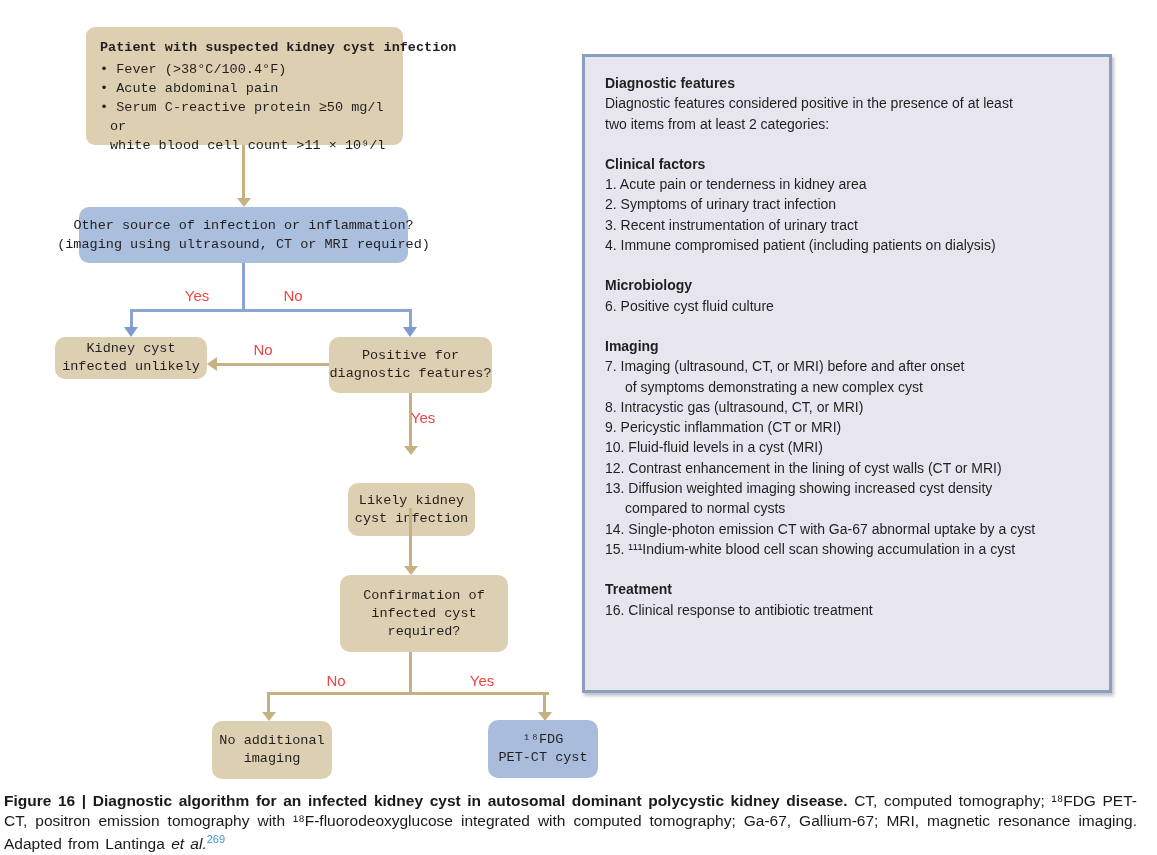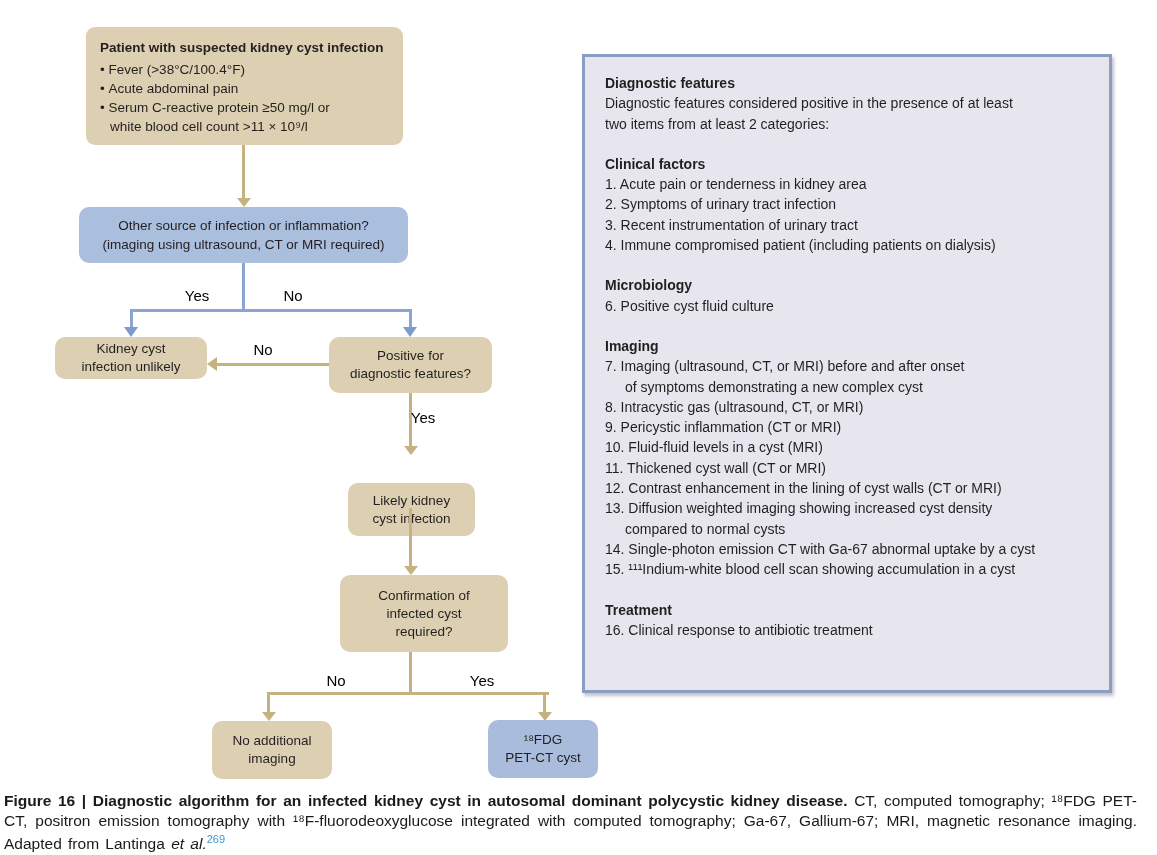--- a/index.html
+++ b/index.html
@@ -4,21 +4,21 @@
 <style>
   html,body{margin:0;padding:0;background:#ffffff;}
   .page{
     position:relative;width:1157px;height:855px;background:#ffffff;overflow:hidden;
     font-family:"Liberation Sans","DejaVu Sans",sans-serif;color:#231f20;
   }
   
   .fbox{
     position:absolute;box-sizing:border-box;border-radius:10px;
     display:flex;flex-direction:column;justify-content:center;align-items:center;
-    font-size:13.5px;line-height:18px;text-align:center;
+    font-size:13.5px;line-height:18px;text-align:center;font-family:Liberation Mono, monospace;
   }
   .tan{background:#ddd0b2;}
   .blue{background:#aabede;}
   .fbox .ln{white-space:nowrap;}
   .start{
     left:86px;top:27px;width:317px;height:118px;border-radius:9px;
     align-items:flex-start;justify-content:flex-start;text-align:left;padding:12px 14px;
   }
   .fb-title{font-weight:bold;white-space:nowrap;margin-bottom:3px;}
   .fb-bullet{padding-left:10px;text-indent:-10px;white-space:pre-line;line-height:19px;}
@@ -32,21 +32,21 @@
   .pet{left:488px;top:720px;width:110px;height:58px;background:#a9bcdc;}
   
   .vline,.hline{position:absolute;}
   .vline{width:3px;}
   .hline{height:3px;}
   .tanline{background:#c6b181;}
   .blueline{background:#8aa4d4;}
   .head-down{position:absolute;width:0;height:0;border-left:7px solid transparent;border-right:7px solid transparent;border-top:9px solid #c6b181;}
   .head-down.bluehead{border-top-color:#7e9bd0;border-left-width:7px;border-right-width:7px;border-top-width:10px;}
   .head-left{position:absolute;width:0;height:0;border-top:7px solid transparent;border-bottom:7px solid transparent;border-right:10px solid #c6b181;}
-  .blabel{position:absolute;font-size:15px;width:36px;text-align:center;color:#000000;}
+  .blabel{position:absolute;font-size:15px;width:36px;text-align:center;color:#ef4444;}
   
   .panel{
     position:absolute;left:582px;top:54px;width:530px;height:639px;box-sizing:border-box;
     background:#e7e6ee;border:3px solid #8c9dc2;box-shadow:2px 3px 3px rgba(120,120,145,.45);
     padding:16px 20px;font-size:14px;line-height:20.3px;
   }
   .p-title{font-weight:bold;}
   .p-intro{white-space:pre-line;}
   .p-section{margin-top:20px;}
   .p-head{font-weight:bold;}
@@ -85,21 +85,21 @@
   <div class="hline blueline" style="left:130px;top:309px;width:282px;"></div>
   <div class="vline blueline" style="left:130px;top:309px;height:19px;"></div>
   <div class="head-down bluehead" style="left:124px;top:327px;"></div>
   <div class="vline blueline" style="left:409px;top:309px;height:19px;"></div>
   <div class="head-down bluehead" style="left:403px;top:327px;"></div>
   <div class="blabel" style="left:179px;top:287px;">Yes</div>
   <div class="blabel" style="left:275px;top:287px;">No</div>
 
   <div class="fbox tan unlikely">
     <div class="ln">Kidney cyst</div>
-    <div class="ln">infection unlikely</div>
+    <div class="ln">infected unlikely</div>
   </div>
 
   <div class="fbox tan q2">
     <div class="ln">Positive for</div>
     <div class="ln">diagnostic features?</div>
   </div>
 
   <div class="hline tanline" style="left:216px;top:363px;width:113px;"></div>
   <div class="head-left" style="left:207px;top:357px;"></div>
   <div class="blabel" style="left:245px;top:341px;">No</div>
@@ -158,21 +158,20 @@
       <div class="p-item">6. Positive cyst fluid culture</div>
     </div>
 
     <div class="p-section">
       <div class="p-head">Imaging</div>
       <div class="p-item">7. Imaging (ultrasound, CT, or MRI) before and after onset
 of symptoms demonstrating a new complex cyst</div>
       <div class="p-item">8. Intracystic gas (ultrasound, CT, or MRI)</div>
       <div class="p-item">9. Pericystic inflammation (CT or MRI)</div>
       <div class="p-item">10. Fluid-fluid levels in a cyst (MRI)</div>
-      <div class="p-item">11. Thickened cyst wall (CT or MRI)</div>
       <div class="p-item">12. Contrast enhancement in the lining of cyst walls (CT or MRI)</div>
       <div class="p-item">13. Diffusion weighted imaging showing increased cyst density
 compared to normal cysts</div>
       <div class="p-item">14. Single-photon emission CT with Ga-67 abnormal uptake by a cyst</div>
       <div class="p-item">15. ¹¹¹Indium-white blood cell scan showing accumulation in a cyst</div>
     </div>
 
     <div class="p-section">
       <div class="p-head">Treatment</div>
       <div class="p-item">16. Clinical response to antibiotic treatment</div>

